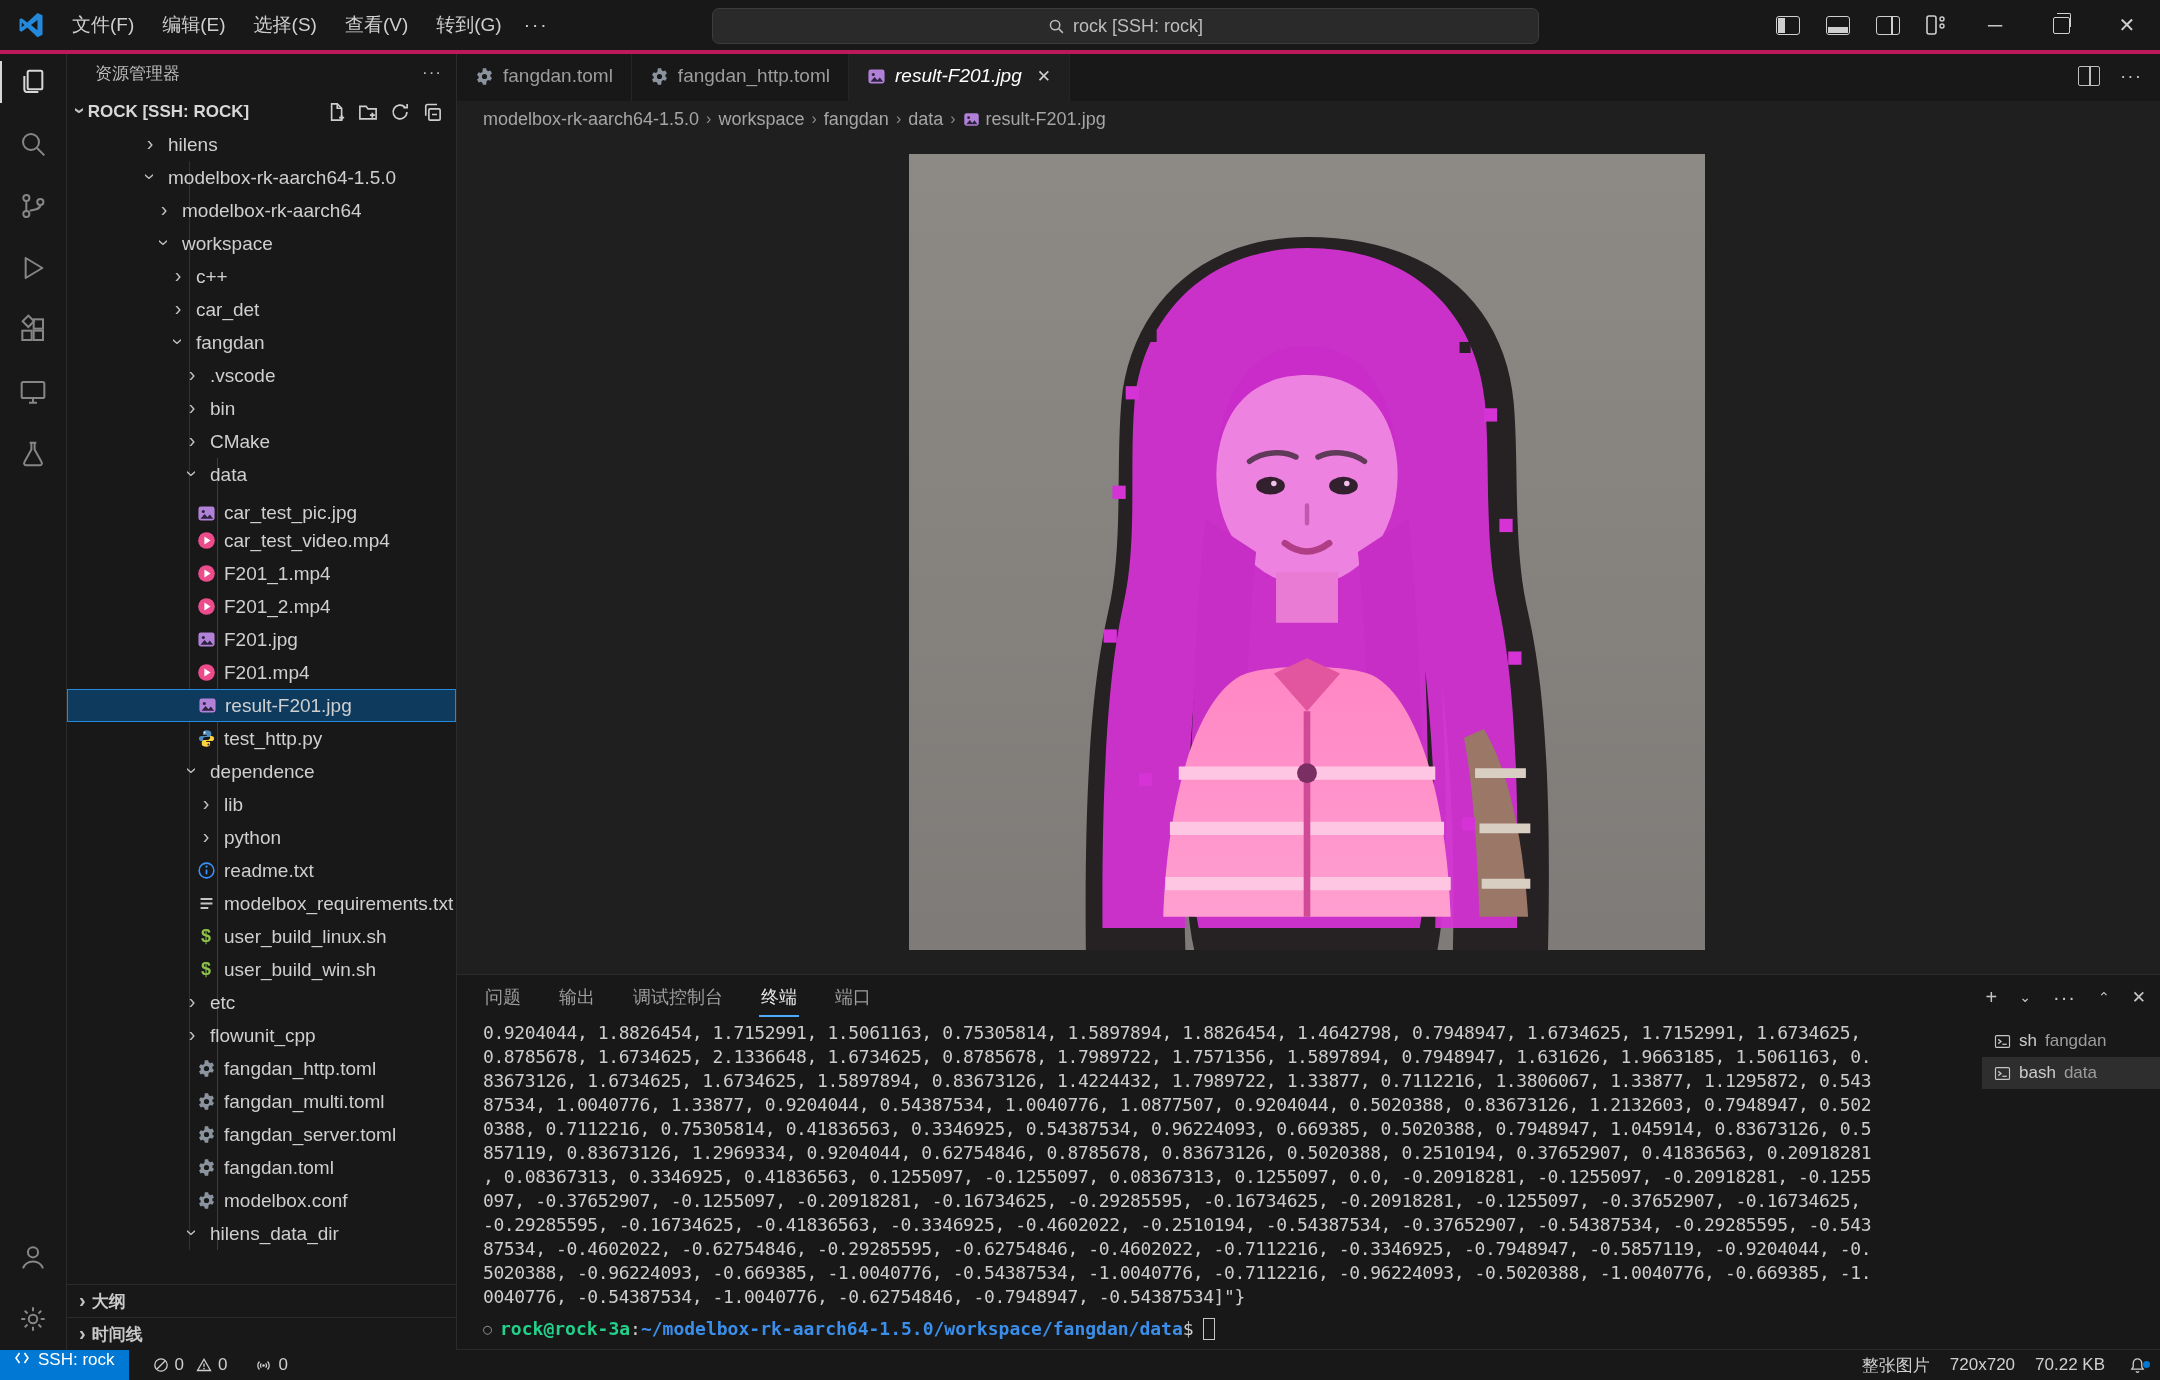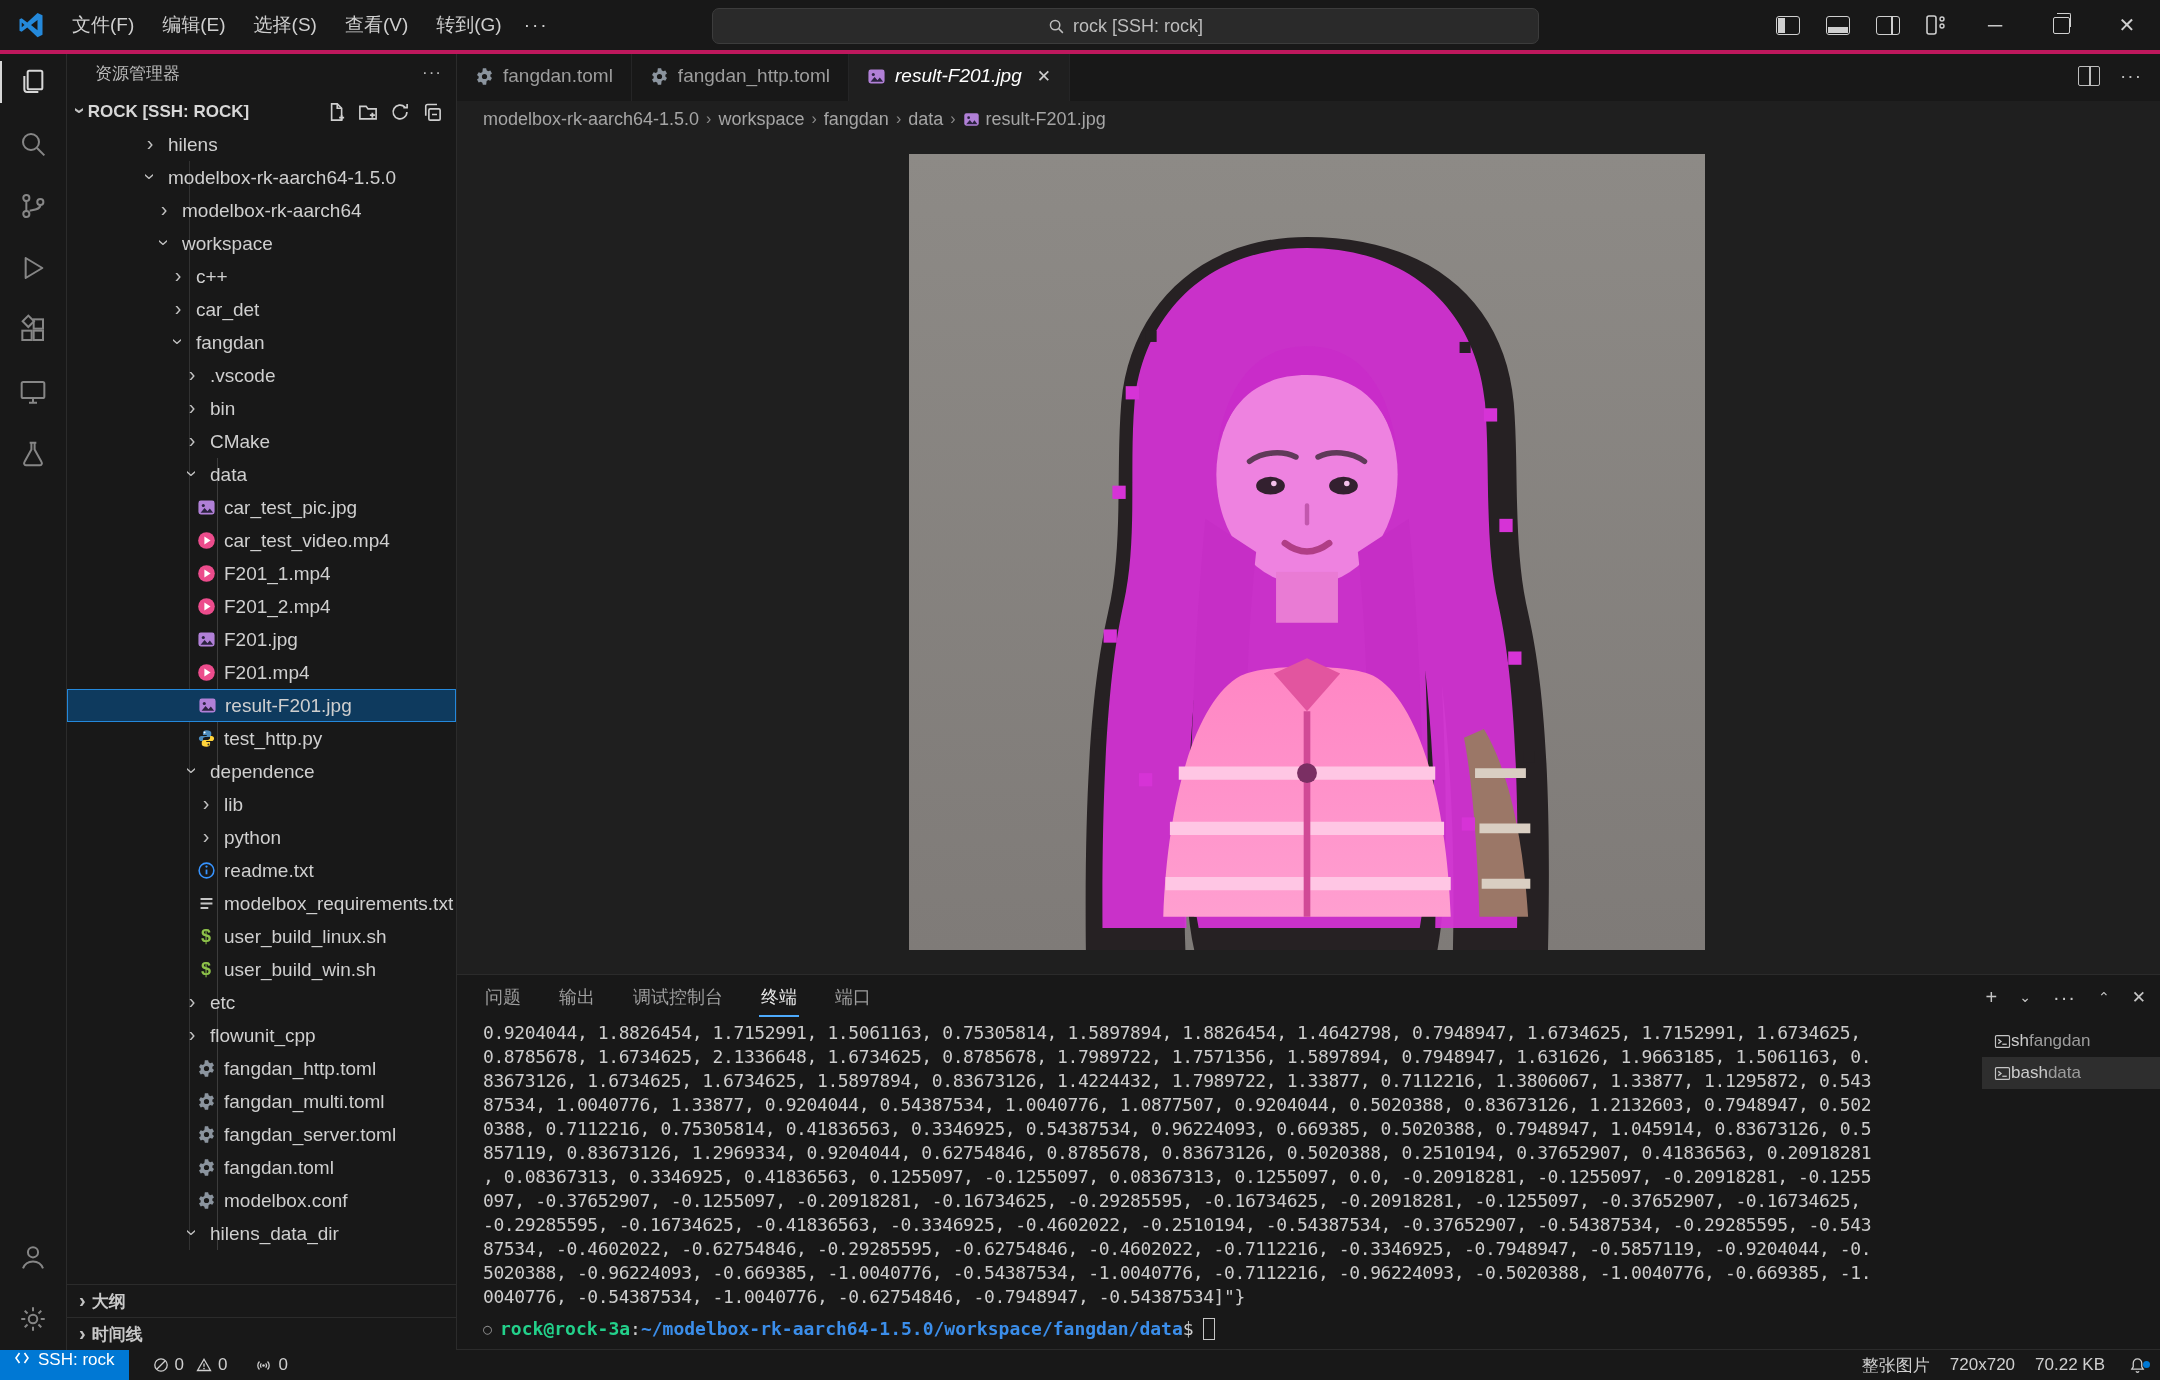--- a/index.html
+++ b/index.html
@@ -84,21 +84,21 @@
   .panel-body{position:absolute;top:44px;left:0;right:0;bottom:0;display:flex}
   .term{flex:1;padding:2px 6px 0 26px;font-family:"DejaVu Sans Mono","Liberation Mono",monospace;
         font-size:18px;line-height:24px;color:#cccccc;overflow:hidden}
   .tline{white-space:pre;letter-spacing:-0.4px}
   .prompt{margin-top:8px;display:flex;align-items:center;white-space:pre}
   .pdeco{color:#8a8a8a;margin-right:8px;font-size:15px}
   .puser{color:#23d18b;font-weight:bold}
   .ppath{color:#3b8eea;font-weight:bold}
   .cursor{display:inline-block;width:10px;height:20px;border:1.5px solid #c5c5c5;margin-left:9px}
   .termlist{width:178px;padding-top:6px;flex:none}
-  .trentry{height:32px;display:flex;align-items:center;padding-left:12px;font-size:17px}
+  .trentry{height:32px;display:flex;align-items:center;gap:8px;padding-left:12px;font-size:17px}
   .trentry .arg{color:#9d9d9d}
   .trentry.sel{background:#2e2e2e}
   .trentry svg{width:17px;height:17px}
   
   .statusbar{position:absolute;left:0;right:0;bottom:0;height:30px;background:#181818;border-top:1px solid #2b2b2b;
              display:flex;align-items:center;font-size:17px;color:#cfcfcf}
   .remote{height:30px;background:#0078d4;color:#fff;display:flex;align-items:flex-start;gap:8px;padding:0 14px;font-size:17px}
   .sbitem{display:flex;align-items:center;gap:6px;padding:0 10px;height:30px}
   .sbright{margin-left:auto;display:flex;align-items:center}
   .bellwrap{position:relative;padding:0 14px}
@@ -311,21 +311,21 @@
             <span class="chev">›</span>
           </span>
           <span>CMake</span>
         </div>
         <div class="trow" style="padding-left: 114px;">
           <span class="slot">
             <span class="chev exp">›</span>
           </span>
           <span>data</span>
         </div>
-        <div class="trow" style="padding-left: 128px;">
+        <div class="trow" style="padding-left: 128px; align-items: flex-end;">
           <span class="slot">
             <svg viewBox="0 0 16 16">
               <rect x="1.2" y="2.2" width="13.6" height="11.6" rx="2" fill="#b180d7"></rect>
               <circle cx="5.3" cy="6.3" r="1.3" fill="#2b2240"></circle>
               <path d="M3 12.4l3.4-4 2.4 2.8 2-2.4 2.8 3.6z" fill="#2b2240"></path>
             </svg>
           </span>
           <span>car_test_pic.jpg</span>
         </div>
         <div class="trow" style="padding-left: 128px;">

